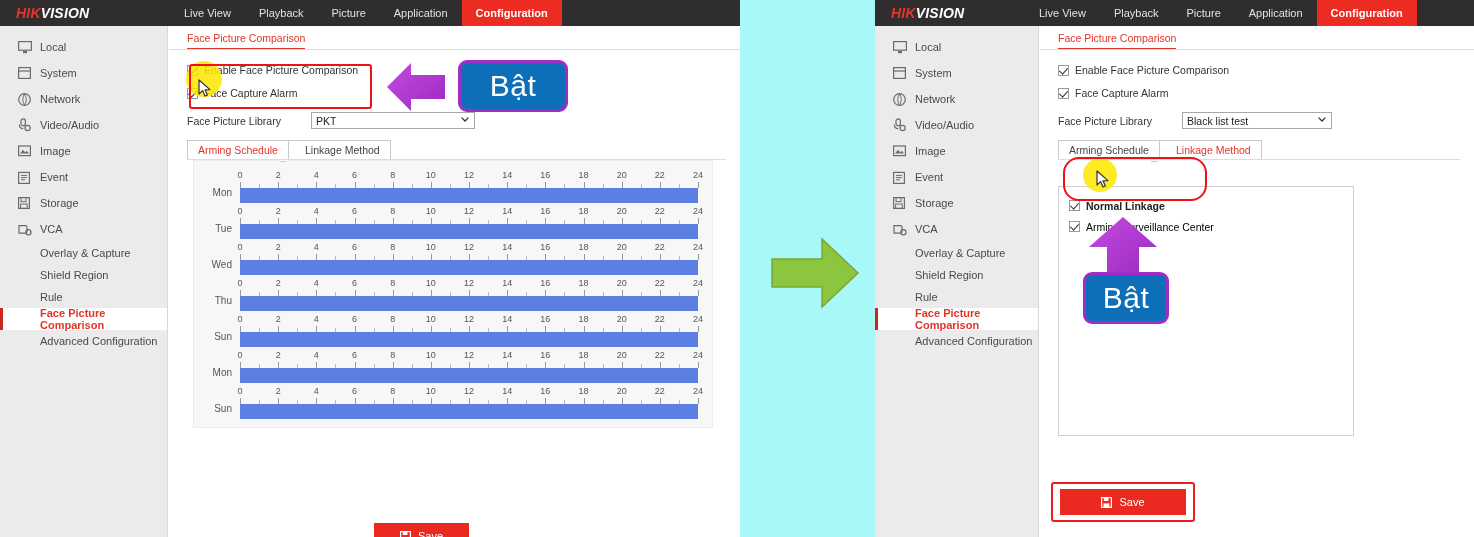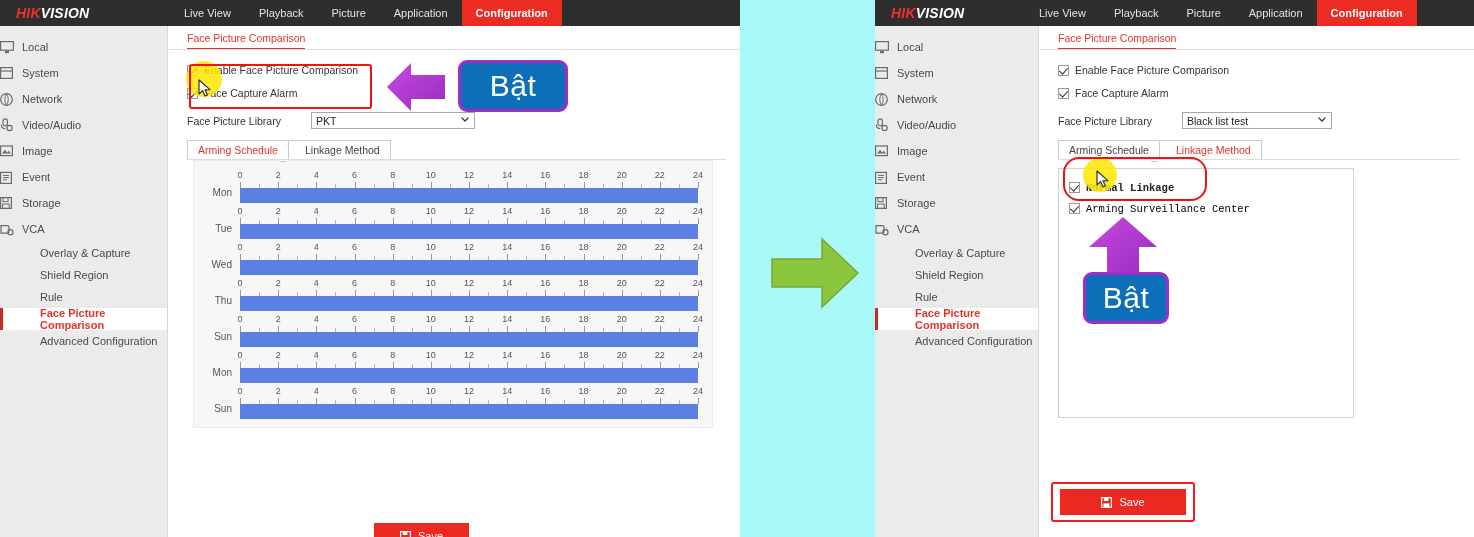--- a/index.html
+++ b/index.html
@@ -31,21 +31,21 @@
     color: #e3e3e3; font-size: 11px; padding: 0 14px; white-space: nowrap;
   }
   .navitem.active { background: #ec2b22; color: #fff; font-weight: bold; }
 
   .sidebar {
     position: absolute; left: 0; top: 26px; bottom: 0; width: 168px;
     background: #ebebeb; border-right: 1px solid #d8d8d8;
   }
   .panel-right .sidebar { width: 164px; }
   .side-row {
-    display: flex; align-items: center; height: 26px; 
+    display: flex; align-items: center; height: 26px; padding-left: 18px;
     font-size: 11px; color: #4a4a4a; position: relative;
   }
   .side-row .ic { width: 22px; height: 16px; display: flex; align-items: center; }
   .side-row .ic svg { display:block; }
   .side-sub { padding-left: 40px; height: 22px; }
   .side-sub.active { color: #e0342a; background: #fff; font-weight: bold; }
   .side-sub.active::before {
     content: ""; position: absolute; left: 0; top: 0; bottom: 0; width: 3px; background: #c92a20;
   }
 
@@ -122,22 +122,22 @@
   .ruler { position: relative; height: 18px; }
   .ruler .num {
     position: absolute; top: 0; font-size: 9px; color: #555; transform: translateX(-50%);
   }
   .ruler .tk { position: absolute; bottom: 0; width: 1px; height: 4px; background: #b9b9b9; }
   .ruler .tk.maj { height: 6px; background: #9a9a9a; }
   .bar { height: 15px; background: #5b7fe3; }
 
   
   .link-wrap {
-    margin-top: 0px; margin-left: 0px; width: 296px; height: 250px;
-    border: 1px solid #d0d0d0; display: flex; background: #fff; font-family: Liberation Mono, monospace;
+    margin-top: 18px; margin-left: 0px; width: 296px; height: 250px;
+    border: 1px solid #d0d0d0; display: flex; background: #fff;
   }
   .link-col { flex: 1; border-right: 1px solid #d0d0d0; padding: 8px 0 0 10px; }
   .link-col:last-child { border-right: none; }
   .link-row { display: flex; align-items: center; height: 21px; font-size: 10.5px; }
   .link-row.bold { font-weight: bold; color: #222; }
 
   
   .save-btn {
     display: inline-flex; align-items: center; justify-content: center; gap: 7px;
     background: #ea2a20; color: #fff; font-size: 11px; border: none;

